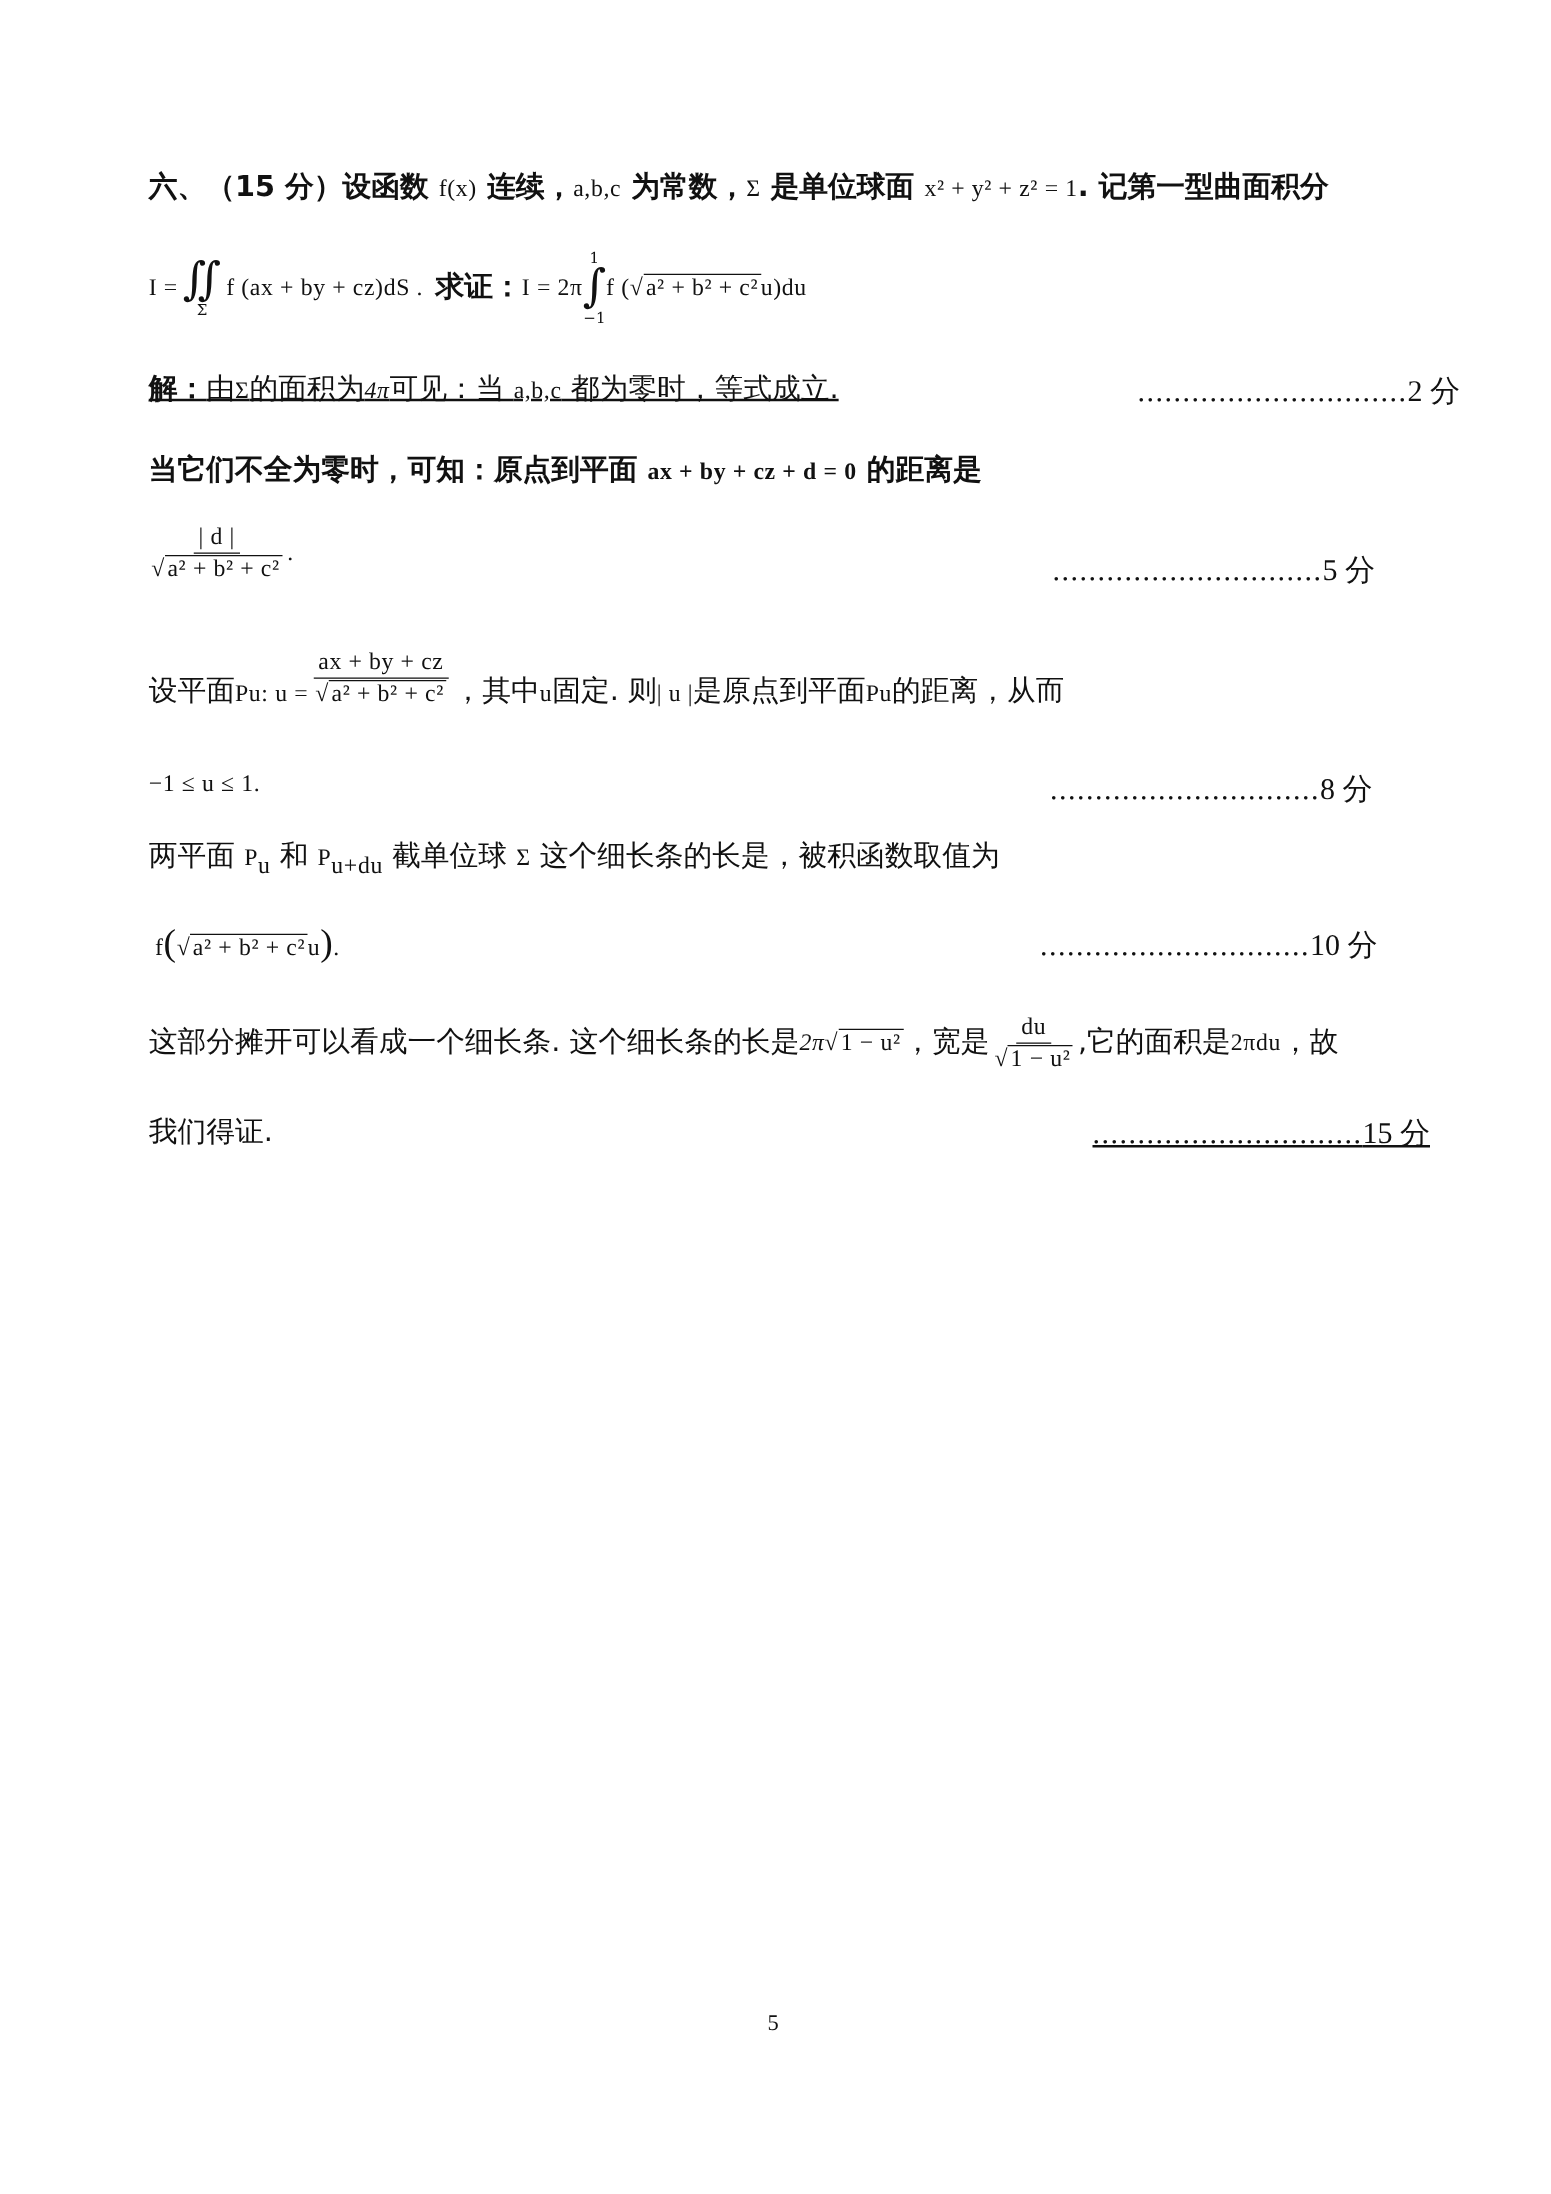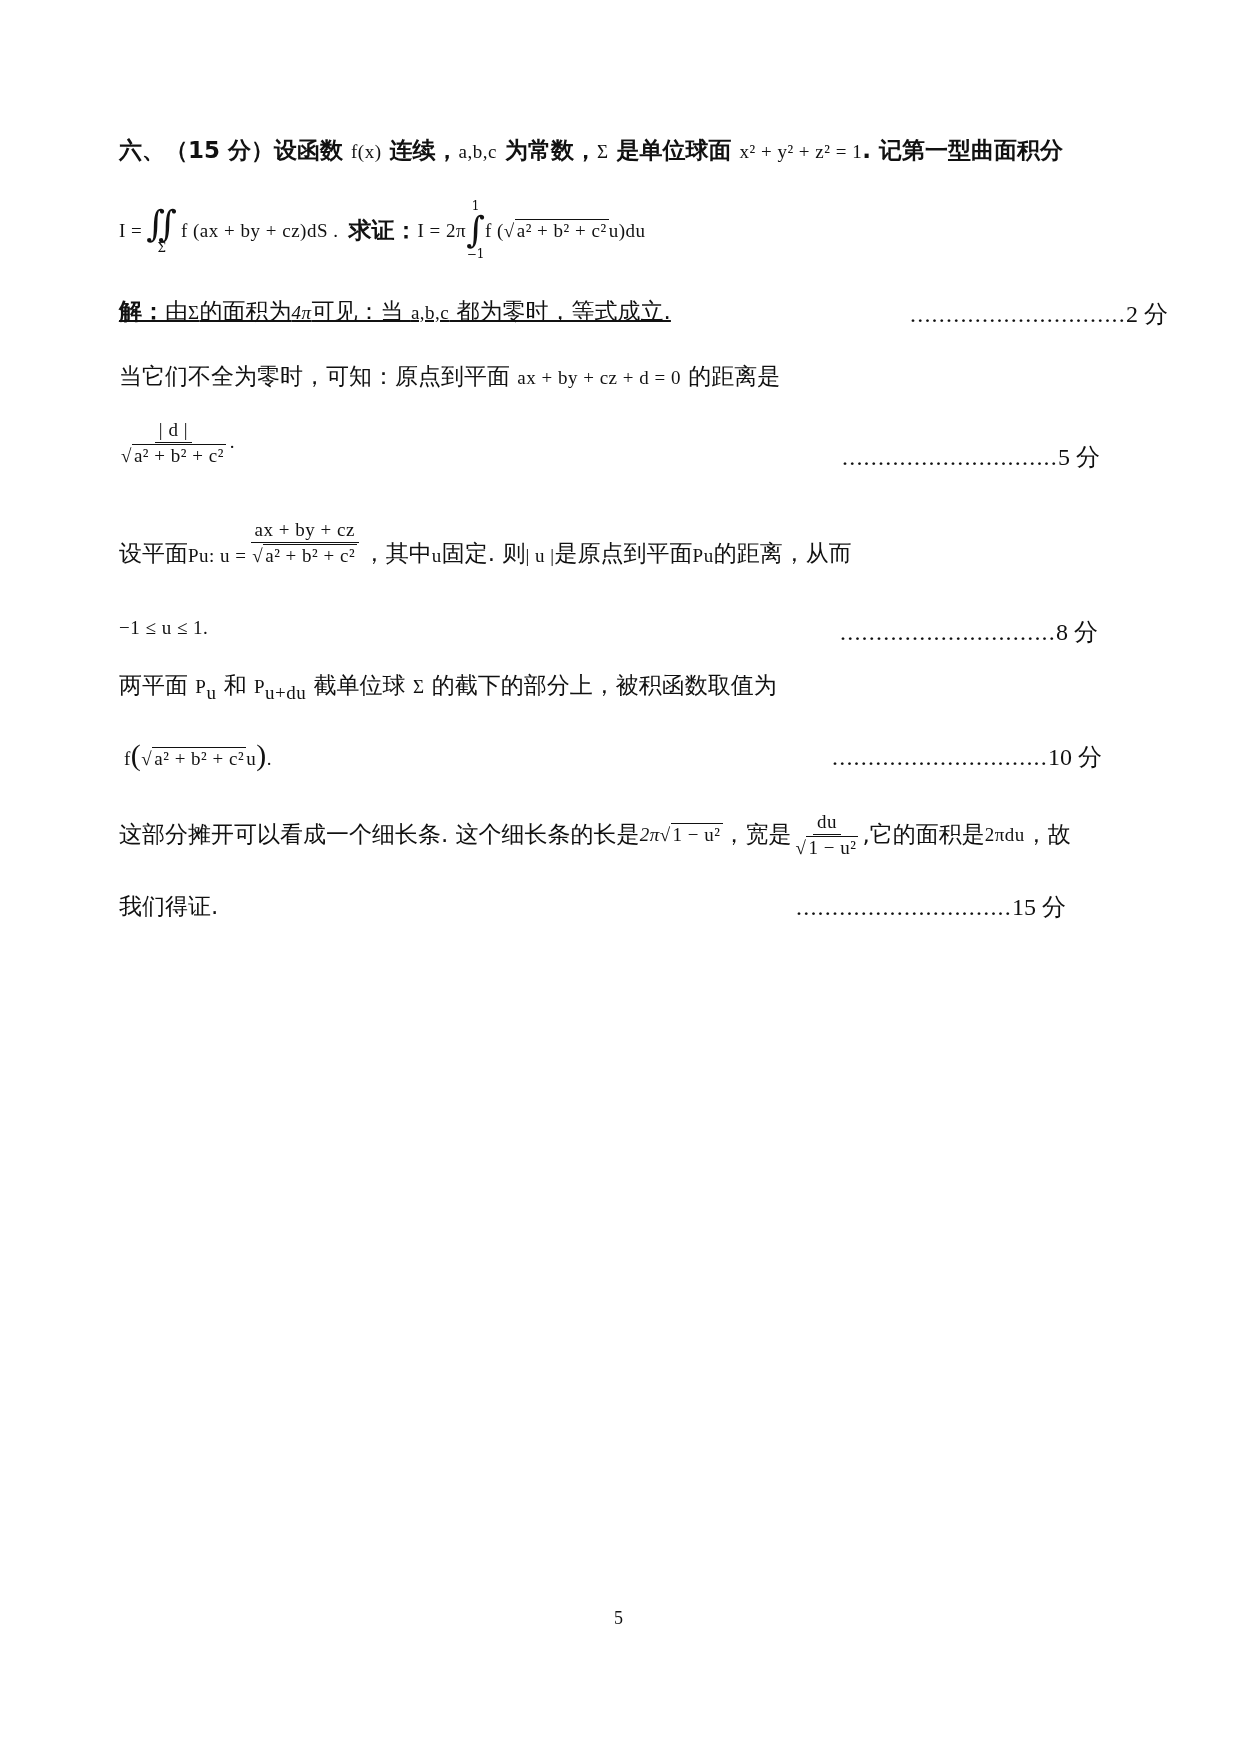--- a/index.html
+++ b/index.html
@@ -48,21 +48,21 @@
   <span class="m">u)du</span>
 </div>
 
 <div class="line" style="top:300px;text-decoration:underline;">
   <span class="cjk bold">解：</span><span class="cjk">由</span><span class="m">Σ</span><span class="cjk">的面积为</span><span class="m" style="font-style:italic;">4π</span><span class="cjk">可见：当 </span><span class="m">a,b,c</span><span class="cjk"> 都为零时，等式成立.</span>
 </div>
 <div class="score" style="left:910px; top:302px;">
   <span class="dots">..............................</span><span>2 分</span>
 </div>
 
-<div class="line" style="top:365px;">
+<div class="line" style="top:365px;font-weight:bold;">
   <span class="cjk">当它们不全为零时，可知：原点到平面 </span><span class="m">ax + by + cz + d = 0</span><span class="cjk"> 的距离是</span>
 </div>
 
 <div class="line" style="top:420px; left:117px;">
   <span class="frac m">
     <span class="num">| d |</span>
     <span class="den sqrt">√<span class="rad">a² + b² + c²</span></span>
   </span><span class="m">.</span>
 </div>
 <div class="score" style="left:842px; top:445px;">
@@ -87,21 +87,21 @@
     <sub class="m">u</sub>
   <span class="cjk"> 的距离，从而</span>
 </div>
 
 <div class="line m" style="top:618px;">−1 ≤ u ≤ 1.</div>
 <div class="score" style="left:840px; top:620px;">
   <span class="dots">..............................</span><span>8 分</span>
 </div>
 
 <div class="line" style="top:674px;">
-  <span class="cjk">两平面 </span><span class="m">P</span><sub class="m">u</sub><span class="cjk"> 和 </span><span class="m">P</span><sub class="m">u+du</sub><span class="cjk"> 截单位球 </span><span class="m">Σ</span><span class="cjk"> 的截下的部分上，被积函数取值为</span>
+  <span class="cjk">两平面 </span><span class="m">P</span><sub class="m">u</sub><span class="cjk"> 和 </span><span class="m">P</span><sub class="m">u+du</sub><span class="cjk"> 截单位球 </span><span class="m">Σ</span><span class="cjk"> 这个细长条的长是，被积函数取值为</span>
 </div>
 
 <div class="line" style="top:740px; left:124px;">
   <span class="m">f</span><span class="m" style="font-size:30px;">(</span><span class="m sqrt">√<span class="rad">a² + b² + c²</span></span><span class="m">u</span><span class="m" style="font-size:30px;">)</span><span class="m">.</span>
 </div>
 <div class="score" style="left:832px; top:745px;">
   <span class="dots">..............................</span><span>10 分</span>
 </div>
 
 <div class="line" style="top:812px; display:flex; align-items:center;">
@@ -112,17 +112,17 @@
   <span class="frac m">
     <span class="num">du</span>
     <span class="den sqrt">√<span class="rad">1 − u²</span></span>
   </span>
   <span class="cjk">,它的面积是 </span>
   <span class="m">2πdu</span>
   <span class="cjk">，故</span>
 </div>
 
 <div class="line cjk" style="top:895px;">我们得证.</div>
-<div class="score" style="left:796px; top:895px;">
+<div class="score" style="left:874px; top:895px;text-decoration:underline;">
   <span class="dots">..............................</span><span>15 分</span>
 </div>
 
 <div class="page-num">5</div>
 
 </body></html>

